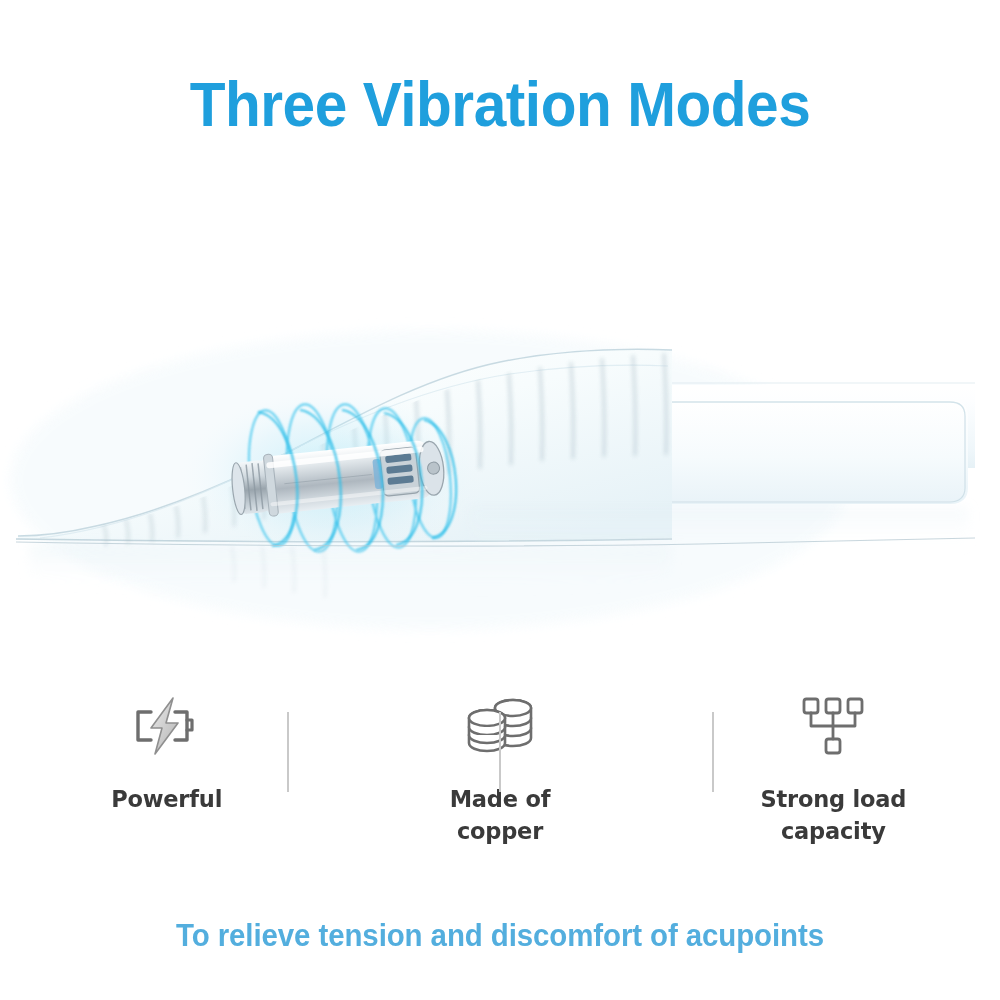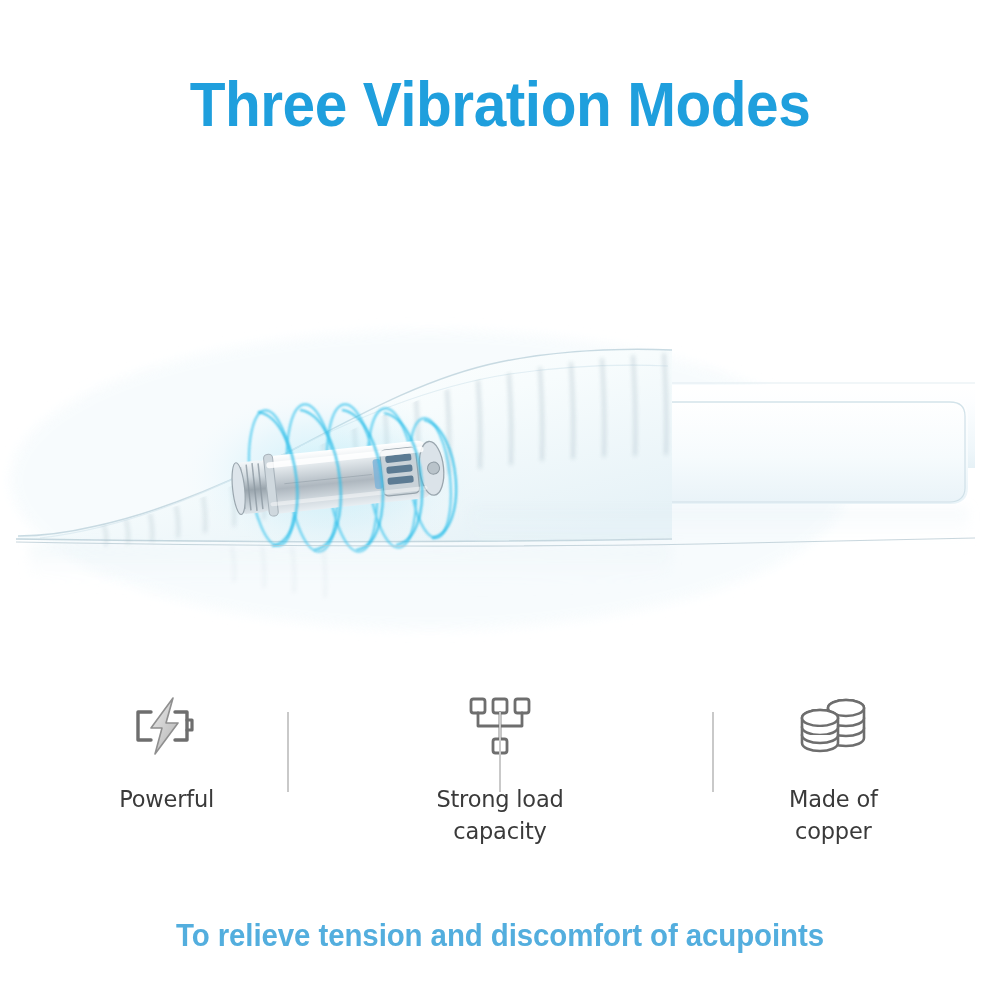--- a/index.html
+++ b/index.html
@@ -47,21 +47,21 @@
     width:78px;height:72px;
     display:flex;align-items:center;justify-content:center;
     margin-bottom:22px;
   }
   .feature .flabel{
     font-family:"DejaVu Sans", sans-serif;
     font-size:22.5px;
     color:#3a3a3a;
     text-align:center;
     line-height:1.42;
-    font-weight:400;
+    font-weight:700;
     letter-spacing:-0.2px;
     max-width:180px;
   }
   .divider{
     position:absolute;top:22px;width:1.6px;height:80px;
     background:#c9c9c9;
   }
   .d1{left:287px;}
   .d2{left:499px;}
   .d3{left:712px;}
@@ -297,55 +297,55 @@
           <path d="M58,24 L63,24 L63,34 L58,34" stroke="#6e6e6e" stroke-width="3.2" fill="none" stroke-linecap="round" stroke-linejoin="round"></path>
 
           <path d="M44,2 L22,32 L33,32 L26,58 L49,27 L37,27 Z" fill="url(#boltG)" stroke="#8f8f8f" stroke-width="1.6" stroke-linejoin="round"></path>
         </svg>
       </div>
       <div class="flabel">Powerful</div>
     </div>
 
     <div class="feature">
       <div class="ico">
-        <svg width="76" height="62" viewBox="0 0 76 62" xmlns="http://www.w3.org/2000/svg" stroke="#6e6e6e" stroke-width="2.8" fill="none" stroke-linecap="round" stroke-linejoin="round">
-
-          <rect x="9" y="4" width="14" height="14" rx="2.5"></rect>
-          <rect x="31" y="4" width="14" height="14" rx="2.5"></rect>
-          <rect x="53" y="4" width="14" height="14" rx="2.5"></rect>
-
-          <rect x="31" y="44" width="14" height="14" rx="2.5"></rect>
-
-          <path d="M16,18 L16,31 L60,31 L60,18"></path>
-          <path d="M38,18 L38,44"></path>
-        </svg>
-      </div>
-      <div class="flabel">Strong load<br>capacity</div>
-    </div>
-
-    <div class="feature">
-      <div class="ico">
         <svg width="76" height="62" viewBox="0 0 76 62" xmlns="http://www.w3.org/2000/svg" stroke="#6e6e6e" stroke-width="2.6" fill="#ffffff" stroke-linecap="round" stroke-linejoin="round">
 
           <path d="M33,13 C33,8.4 41.2,5 51,5 C60.8,5 69,8.4 69,13 L69,43
                    C69,47.6 60.8,51 51,51 C41.2,51 33,47.6 33,43 Z"></path>
           <ellipse cx="51" cy="13" rx="18" ry="8"></ellipse>
           <path d="M33,23 C33,27.6 41.2,31 51,31 C60.8,31 69,27.6 69,23"></path>
           <path d="M33,33 C33,37.6 41.2,41 51,41 C60.8,41 69,37.6 69,33"></path>
 
           <path d="M7,23 C7,18.4 15.2,15 25,15 C34.8,15 43,18.4 43,23 L43,48
                    C43,52.6 34.8,56 25,56 C15.2,56 7,52.6 7,48 Z" fill="#ffffff"></path>
           <ellipse cx="25" cy="23" rx="18" ry="8"></ellipse>
           <path d="M7,32 C7,36.6 15.2,40 25,40 C34.8,40 43,36.6 43,32"></path>
           <path d="M7,40 C7,44.6 15.2,48 25,48 C34.8,48 43,44.6 43,40"></path>
         </svg>
       </div>
       <div class="flabel">Made of<br>copper</div>
     </div>
 
+    <div class="feature">
+      <div class="ico">
+        <svg width="76" height="62" viewBox="0 0 76 62" xmlns="http://www.w3.org/2000/svg" stroke="#6e6e6e" stroke-width="2.8" fill="none" stroke-linecap="round" stroke-linejoin="round">
+
+          <rect x="9" y="4" width="14" height="14" rx="2.5"></rect>
+          <rect x="31" y="4" width="14" height="14" rx="2.5"></rect>
+          <rect x="53" y="4" width="14" height="14" rx="2.5"></rect>
+
+          <rect x="31" y="44" width="14" height="14" rx="2.5"></rect>
+
+          <path d="M16,18 L16,31 L60,31 L60,18"></path>
+          <path d="M38,18 L38,44"></path>
+        </svg>
+      </div>
+      <div class="flabel">Strong load<br>capacity</div>
+    </div>
+
   </div>
 
   <div class="dividers">
     <div class="divider d1"></div>
     <div class="divider d2"></div>
     <div class="divider d3"></div>
   </div>
 
   <div class="tagline">To relieve tension and discomfort of acupoints</div>
 

